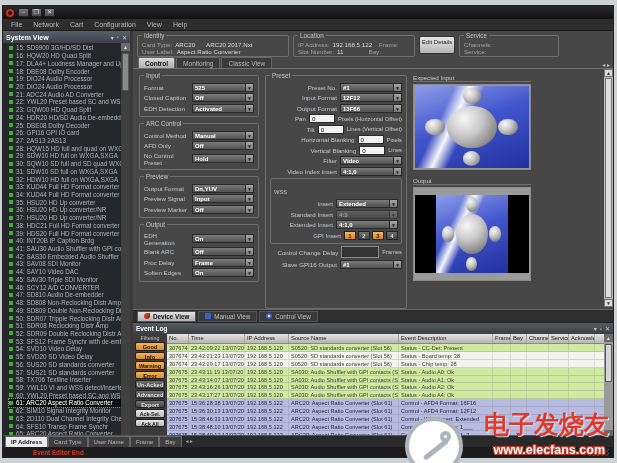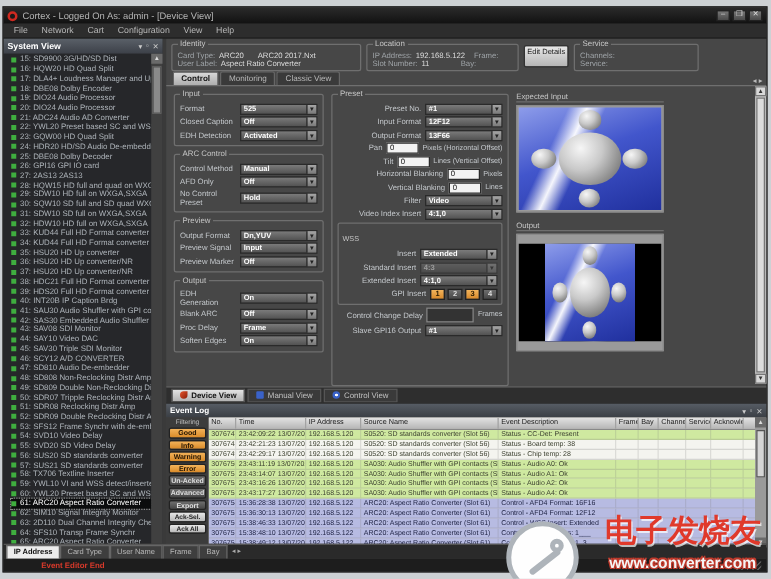--- a/index.html
+++ b/index.html
@@ -132,21 +132,20 @@
   .wm-url { position:absolute; right:0px; bottom:6px; color:#f5f5f5; font-size:12.5px; font-weight:bold; text-shadow:1px 1px 0 #c0392b, -1px -1px 0 #c0392b, 1px -1px 0 #c0392b, -1px 1px 0 #c0392b; }
 </style>
 </head>
 <body>
 
 <div class="screen">
   <div class="window">
 
     <div class="titlebar">
       <span class="app-logo"></span>
-      <span class="title-text">Cortex    - Logged On As: admin - [Device View]</span>
       <span class="win-btns">
         <span class="win-btn">–</span>
         <span class="win-btn">❐</span>
         <span class="win-btn">✕</span>
       </span>
     </div>
 
     <div class="menubar">
         <span class="menu-item">File</span>
         <span class="menu-item">Network</span>
@@ -892,15 +891,15 @@
       <span class="grip"></span>
     </div>
   </div>
 
   <div class="wm">
     <div class="wm-circ">
       <div class="wm-rod"></div>
         <div class="wm-tip"></div>
     </div>
     <div class="wm-zh">电子发烧友</div>
-    <div class="wm-url">www.converter.com</div>
+    <div class="wm-url">www.elecfans.com</div>
   </div>
 </div>
 
 </body></html>

